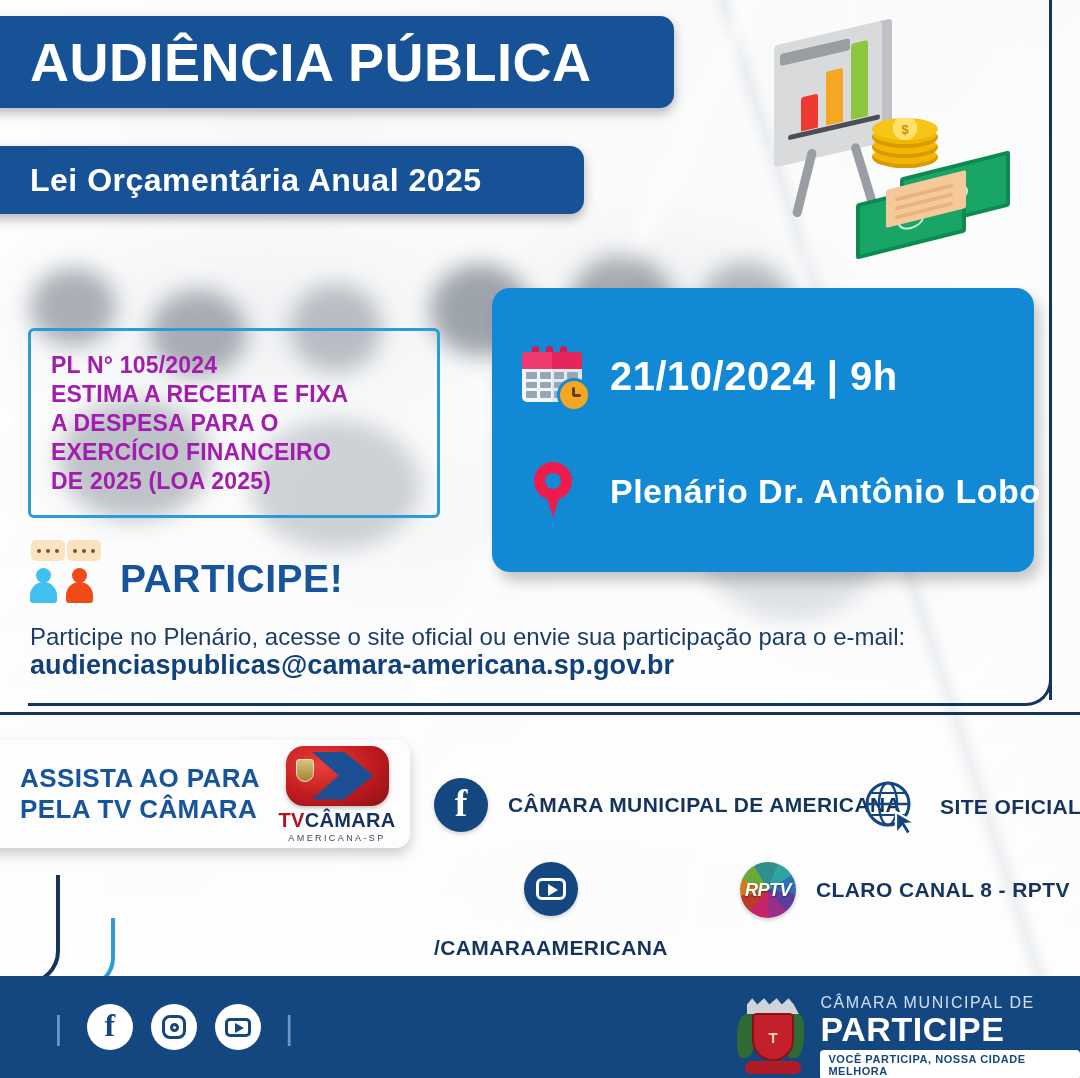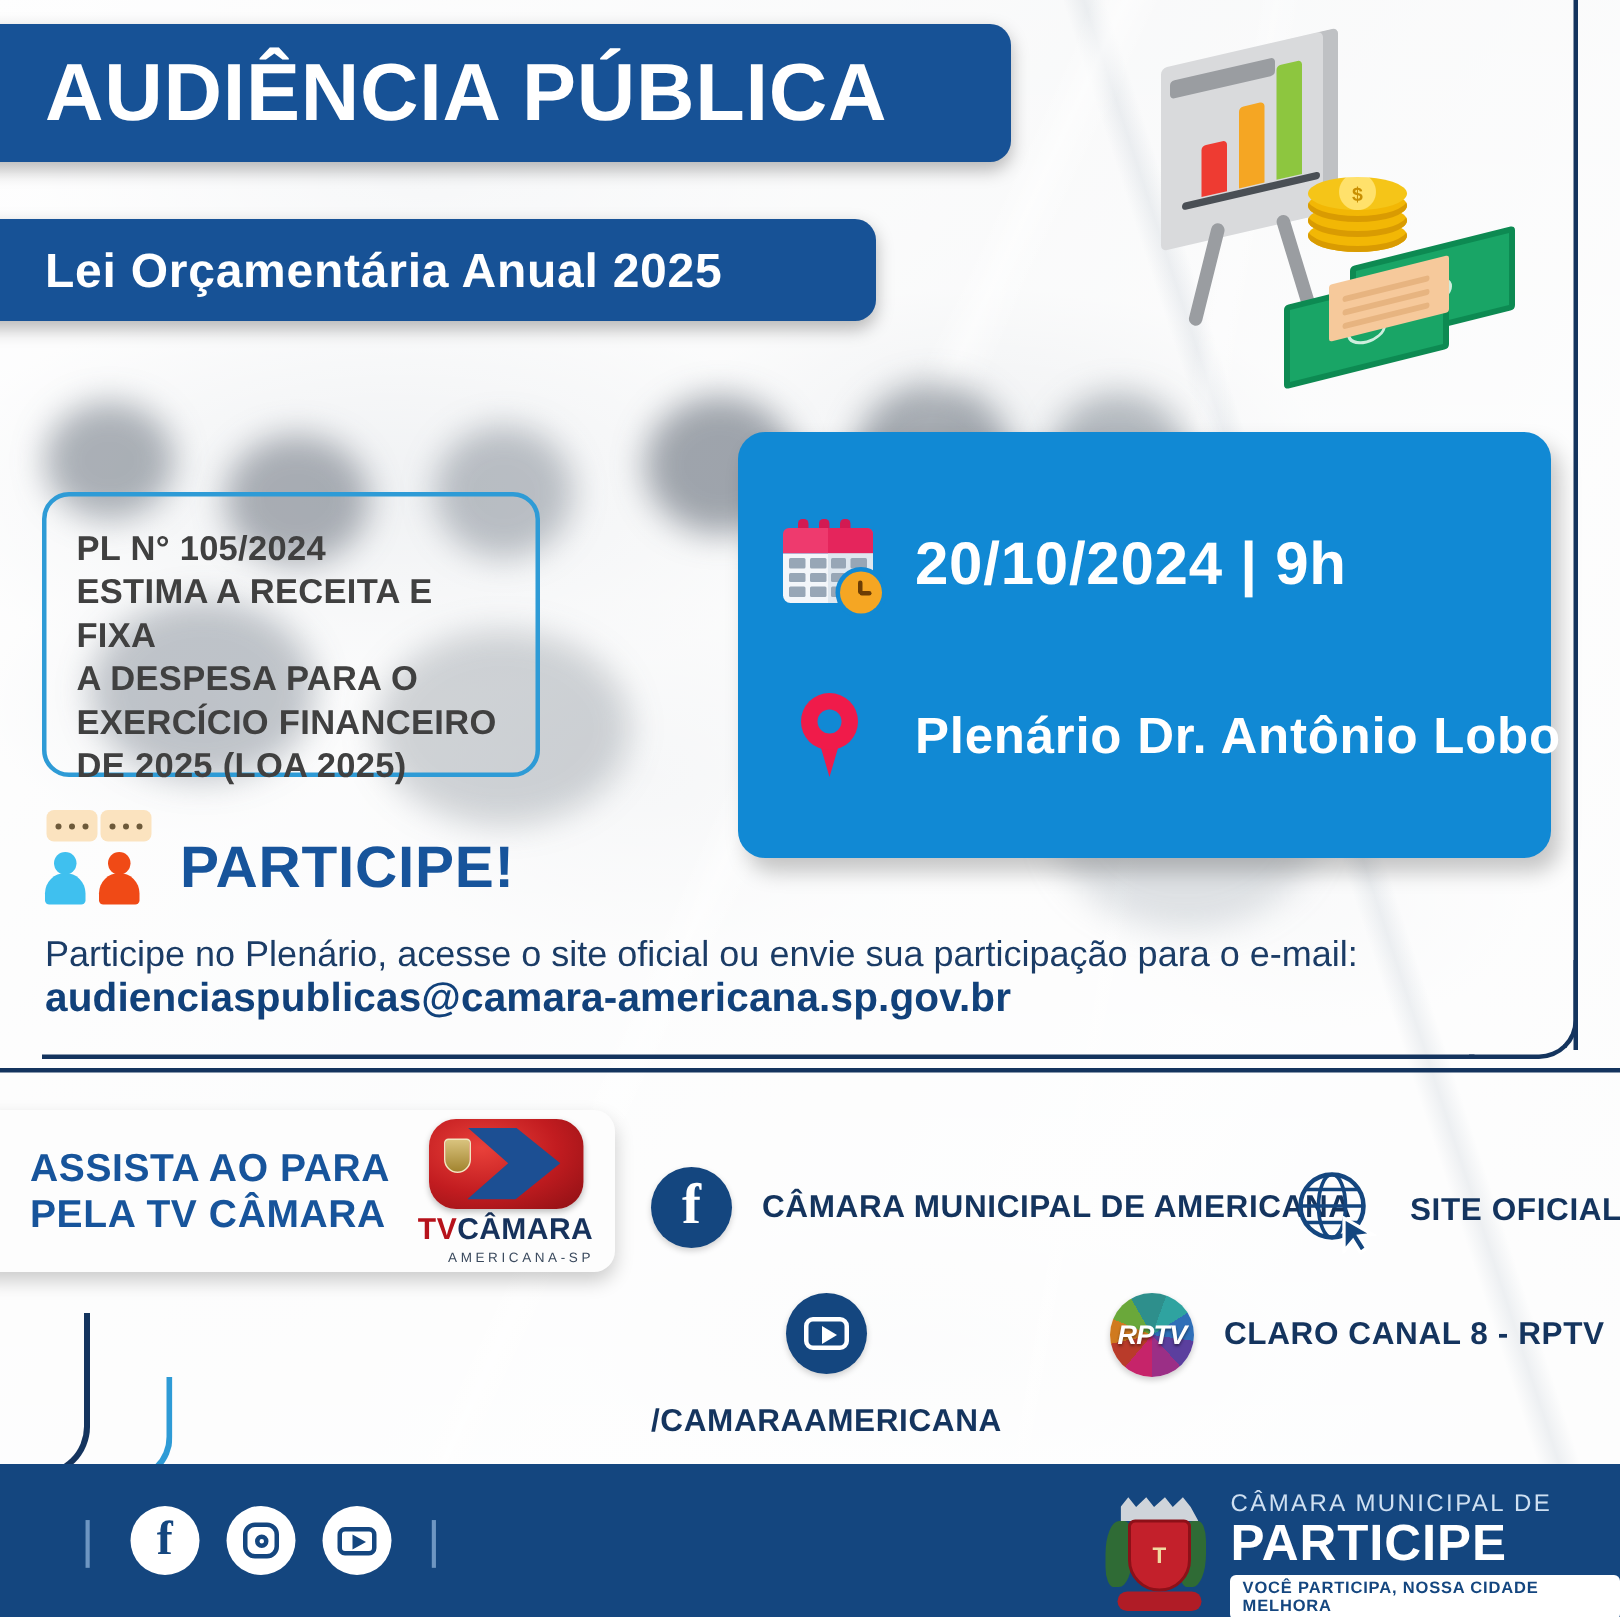--- a/index.html
+++ b/index.html
@@ -68,24 +68,24 @@
   
   .deco-vline{
     position:absolute; background:#14345e; width:3px;
   }
   .navy-rule{
     position:absolute; left:0; width:1080px; height:3px; background:#14345e;
   }
 
   
   #pl-box{
-    position:absolute; left:28px; top:328px; width:332px; height:190px;
-    border:3px solid #2e9bd6; border-radius:18px;
+    position:absolute; left:28px; top:328px; width:412px; height:190px;
+    border:3px solid #2e9bd6; border-radius:6px;
     padding:20px 16px 12px 20px;
-    color:#404040; font-weight:bold; font-size:23px; line-height:1.26;
+    color:#a21caf; font-weight:bold; font-size:23px; line-height:1.26;
     letter-spacing:.2px;
   }
 
   
   #info-card{
     position:absolute; left:492px; top:288px; width:542px; height:284px;
     background:#1189d4; border-radius:18px;
     box-shadow:6px 9px 14px rgba(0,0,0,.22);
   }
   #date-row{ position:absolute; left:28px; top:58px; display:flex; align-items:center; gap:26px; }
@@ -160,21 +160,21 @@
     position:absolute; left:26px; top:6px; width:62px; height:48px;
     background:#1c4f93;
     clip-path:polygon(0 0, 52% 0, 100% 50%, 52% 100%, 0 100%, 44% 50%);
   }
   .tvlogo .shield{
     position:absolute; left:10px; top:13px; width:18px; height:23px; border-radius:3px 3px 9px 9px;
     background:linear-gradient(#d9c37e,#a2842f); border:1px solid #f0e6c0;
   }
   .tvlogo .name{ text-align:center; margin-top:3px; font-size:20px; font-weight:bold; letter-spacing:.3px; }
   .tvlogo .name .tv{ color:#b6121b; } .tvlogo .name .cam{ color:#16325c; }
-  .tvlogo .sub{ text-align:right; font-size:9px; letter-spacing:2.4px; color:#3b4a5e; margin-top:1px;}
+  .tvlogo .sub{ text-align:center; font-size:9px; letter-spacing:2.4px; color:#3b4a5e; margin-top:1px;}
 
   
   .soc{ position:absolute; display:flex; align-items:center; gap:20px; }
   .soc .label{ color:#14345e; font-weight:bold; font-size:21px; letter-spacing:.4px; white-space:nowrap;}
   .circ{ width:54px; height:54px; border-radius:50%; background:#14467f; position:relative; flex:0 0 54px;
          box-shadow:0 2px 4px rgba(0,0,0,.18);}
   .circ.fb::after{
     content:"f"; position:absolute; inset:0; color:#fff; font-size:38px; font-weight:bold;
     font-family:"Liberation Serif", serif; display:flex; align-items:center; justify-content:center;
     line-height:1; padding-bottom:4px;
@@ -350,21 +350,21 @@
             <i></i>
             <i></i>
             <i></i>
             <i></i>
             <i></i>
             <i></i>
             <i></i>
           </div>
         <div class="clock"></div>
       </div>
-      <div class="card-text">20/10/2024 | 9h</div>
+      <div class="card-text">21/10/2024 | 9h</div>
     </div>
     <div id="place-row">
       <div class="pin">
         <div class="tail"></div>
           <div class="head"></div>
           <div class="hole"></div>
       </div>
       <div class="card-text">Plenário Dr. Antônio Lobo</div>
     </div>
   </div>

